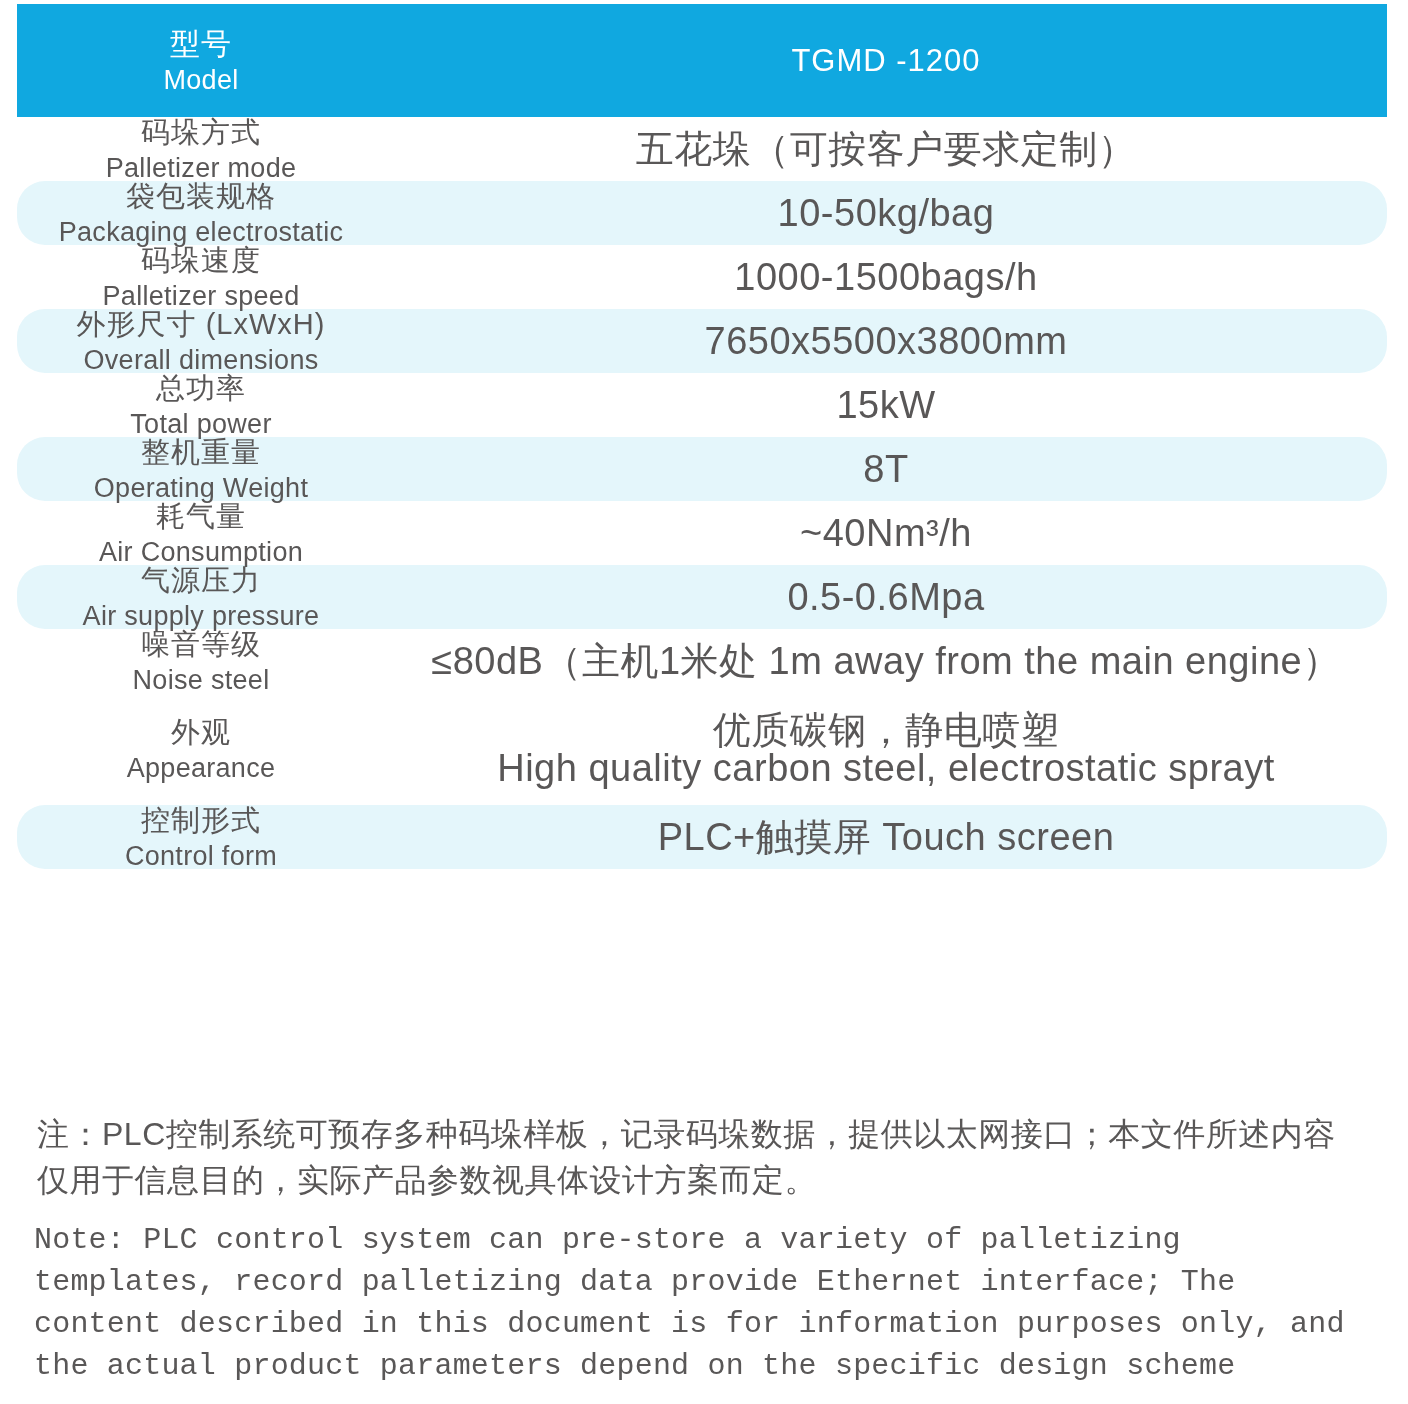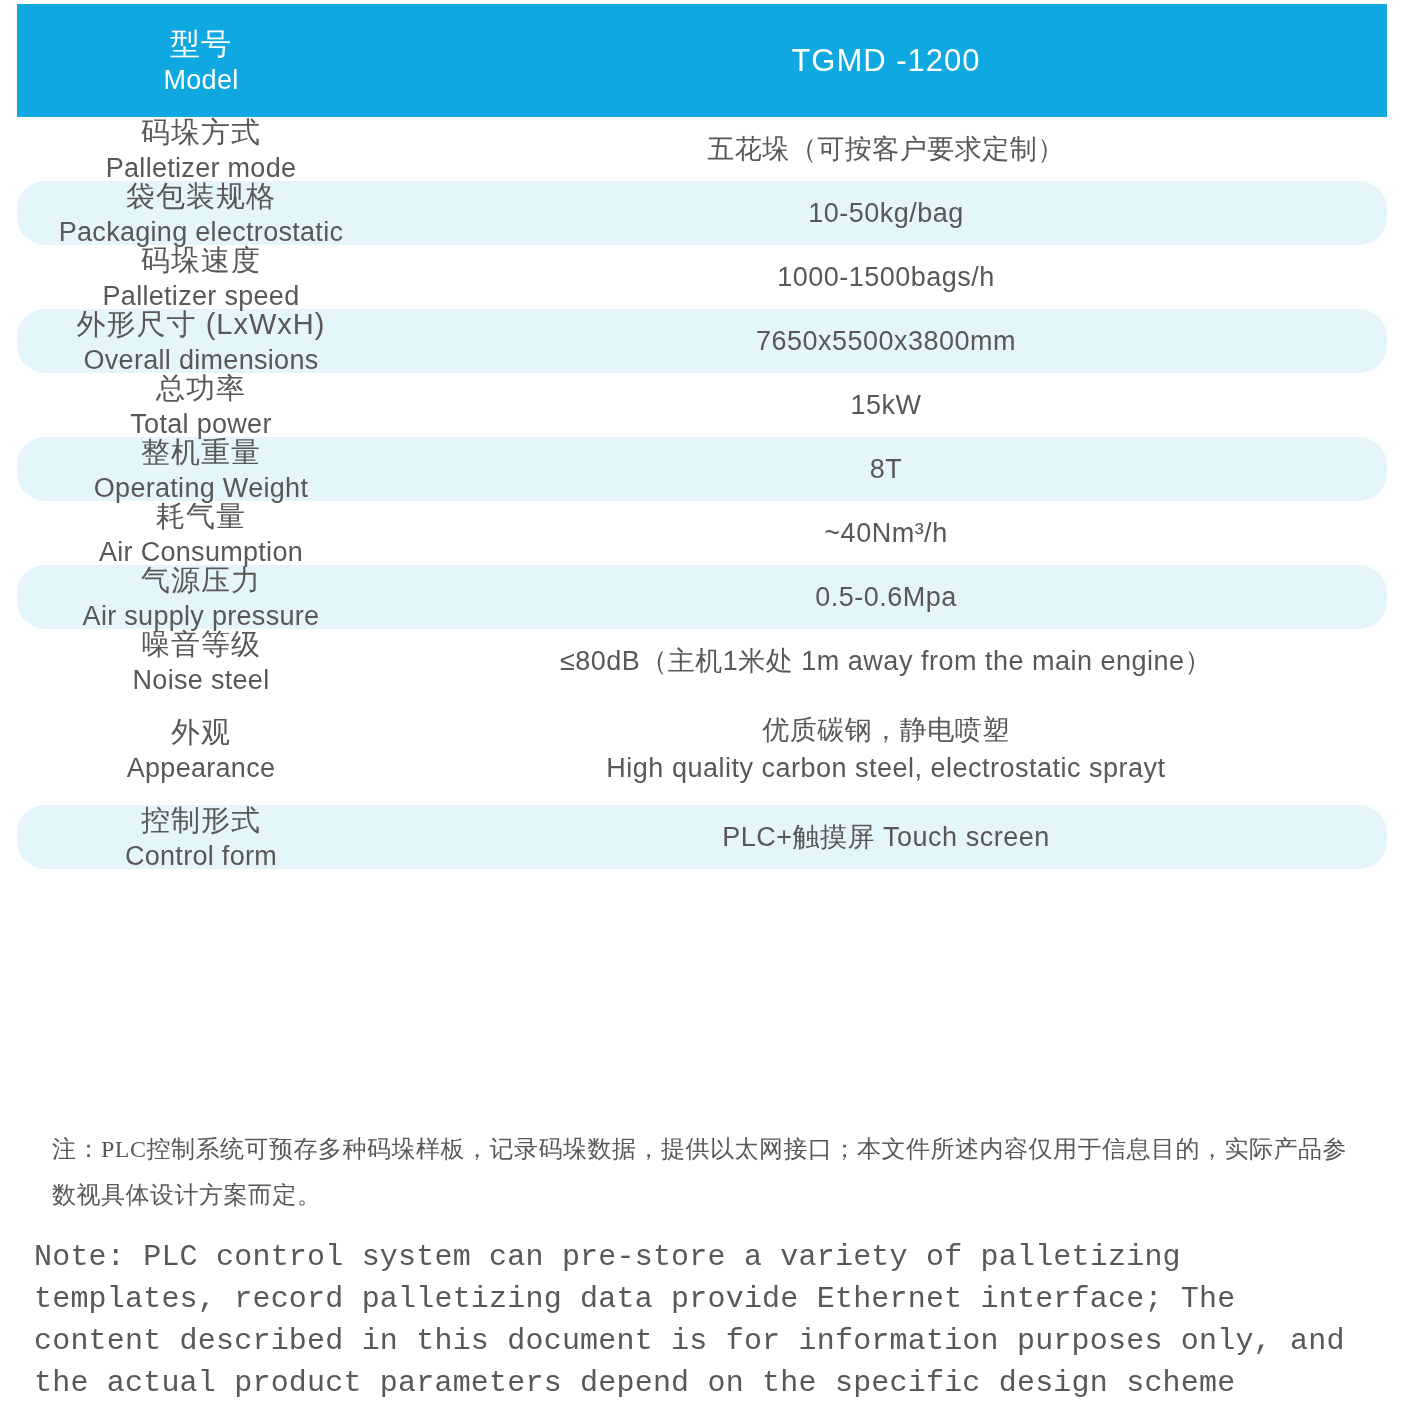--- a/index.html
+++ b/index.html
@@ -41,35 +41,34 @@
     flex-direction: column;
     justify-content: center;
     align-items: center;
     text-align: right;
   }
   .cell.label { width: 368px; }
   .cell.value { flex: 1; }
 
   .zh { font-size: 29px; line-height: 38px; letter-spacing: 1px; }
   .en { font-size: 27px; line-height: 34px; letter-spacing: 0.3px; }
-  .val { font-size: 27px; line-height: 38px; letter-spacing: 0.5px; }
+  .val { font-size: 38px; line-height: 38px; letter-spacing: 0.5px; }
   .header-row .zh { font-size: 30px; }
   .header-row .val { font-size: 31px; letter-spacing: 1px; }
 
   .notes {
     position: absolute;
     left: 34px; top: 1108px;
     width: 1336px;
   }
   .note-zh {
-    margin: 18px;
-    font-size: 24px;
+    margin: 3px;
+    font-size: 32px;
     line-height: 46px;
     letter-spacing: 0.5px;
-    font-family: Liberation Serif, serif;
   }
   .note-en {
     margin: 16px 0 0 0;
     font-size: 30px;
     line-height: 42px;
     letter-spacing: 0.2px;
     font-family: Liberation Mono, monospace;
   }
 </style>
 </head>

